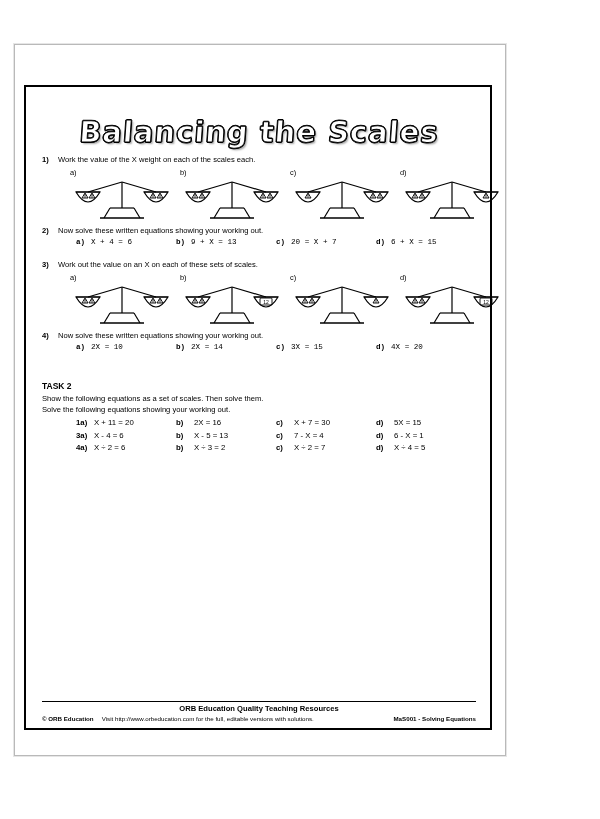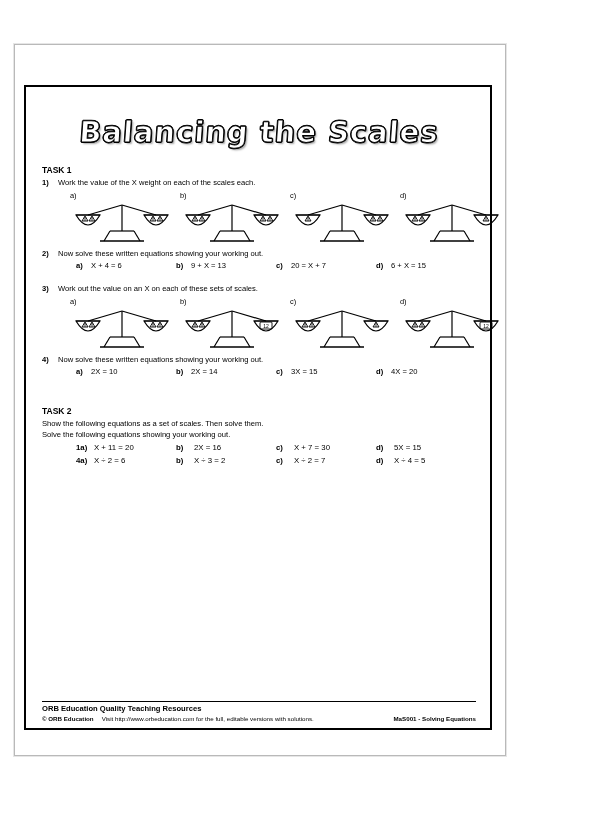--- a/index.html
+++ b/index.html
@@ -103,20 +103,21 @@
 
   
   .eqrow {
     display: flex;
     margin: 3px 0 0 34px;
     font-size: 7.6px;
   }
   .eqrow .col {
     width: 104px;
     white-space: nowrap;
+    font-family: Liberation Mono, monospace;
   }
   .eqrow .lab {
     font-weight: bold;
     display: inline-block;
     width: 15px;
   }
 
   .task2-row {
     display: flex;
     margin: 4px 0 0 34px;
@@ -136,20 +137,21 @@
   }
   .t3-row .col { width: 104px; white-space: nowrap; }
   .t3-row .lab { font-weight: bold; display: inline-block; width: 18px; }
 
   
   .footer {
     position: absolute;
     left: 16px;
     right: 14px;
     bottom: 6px;
+    text-align: center;
   }
   .footer-rule {
     border-top: 1.2px solid #000;
     margin-bottom: 2px;
   }
   .footer-title {
     font-size: 7.6px;
     font-weight: bold;
     margin-bottom: 2px;
   }
@@ -166,21 +168,20 @@
 </head>
 <body>
 
 <div class="page">
   <div class="sheet">
     <div class="inner-frame">
       <div class="content">
 
         <div class="title">Balancing the Scales</div>
 
-        <div class="task-head">TASK 1</div>
 
         <div class="qline">
           <span class="qnum">1)</span><span>Work the value of the X weight on each of the scales each.</span>
         </div>
 
         <div class="scales-row">
           <div class="scale-cell">
             <div class="scale-label">a)</div>
             <svg class="scale-svg" width="104" height="46" viewBox="0 0 104 46">
               <line x1="52" y1="4" x2="52" y2="30" stroke="#000" stroke-width="1.2"></line>
@@ -411,20 +412,26 @@
         <div class="qline" style="margin-left:0;">Show the following equations as a set of scales. Then solve them.</div>
 
         <div class="qline" style="margin-left:0;">Solve the following equations showing your working out.</div>
 
         <div class="t3">
           <div class="t3-row">
             <div class="col"><span class="lab">1a)</span><span>X + 11 = 20</span></div>
             <div class="col"><span class="lab">b)</span><span>2X = 16</span></div>
             <div class="col"><span class="lab">c)</span><span>X + 7 = 30</span></div>
             <div class="col"><span class="lab">d)</span><span>5X = 15</span></div>
+          </div>
+          <div class="t3-row">
+            <div class="col"><span class="lab">3a)</span><span>X - 4 = 6</span></div>
+            <div class="col"><span class="lab">b)</span><span>X - 5 = 13</span></div>
+            <div class="col"><span class="lab">c)</span><span>7 - X = 4</span></div>
+            <div class="col"><span class="lab">d)</span><span>6 - X = 1</span></div>
           </div>
           <div class="t3-row">
             <div class="col"><span class="lab">4a)</span><span>X ÷ 2 = 6</span></div>
             <div class="col"><span class="lab">b)</span><span>X ÷ 3 = 2</span></div>
             <div class="col"><span class="lab">c)</span><span>X ÷ 2 = 7</span></div>
             <div class="col"><span class="lab">d)</span><span>X ÷ 4 = 5</span></div>
           </div>
         </div>
 
         <div class="footer">

